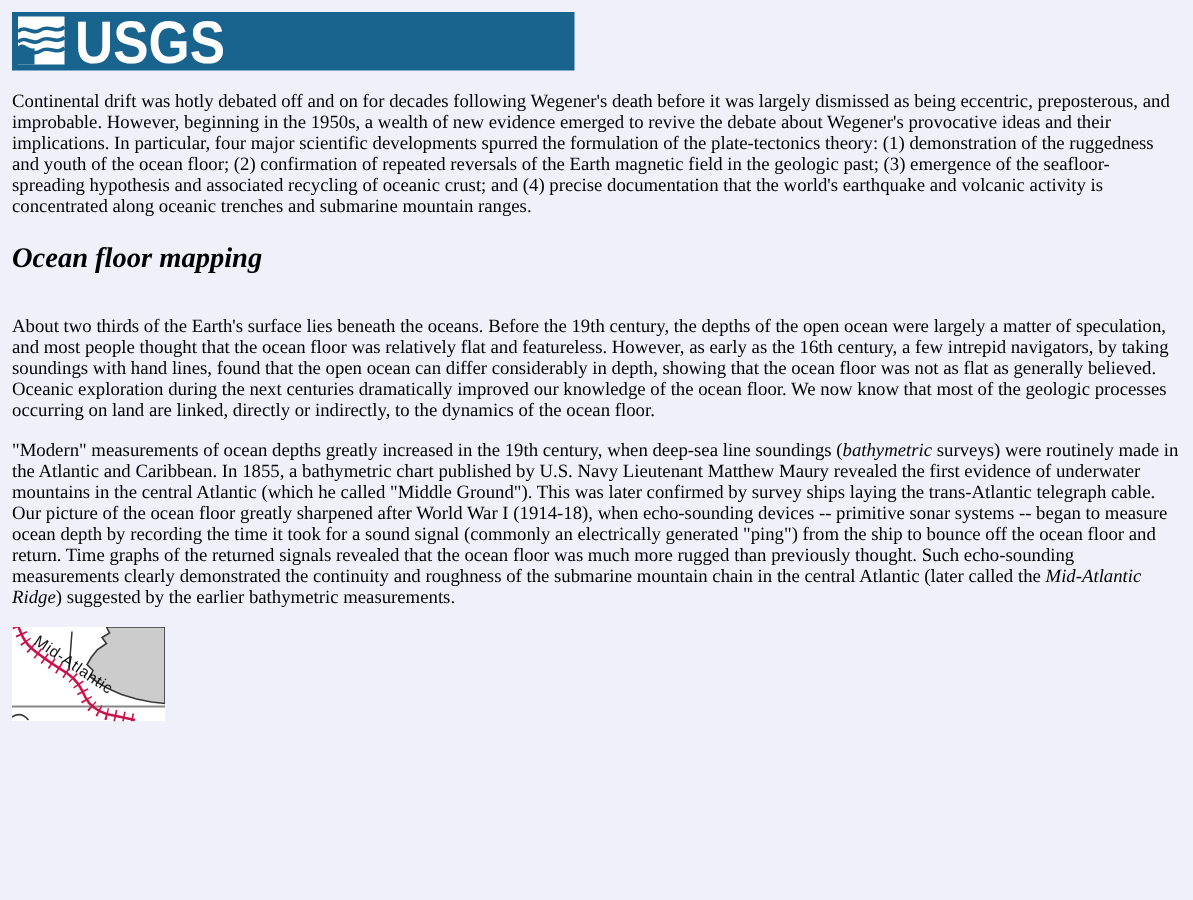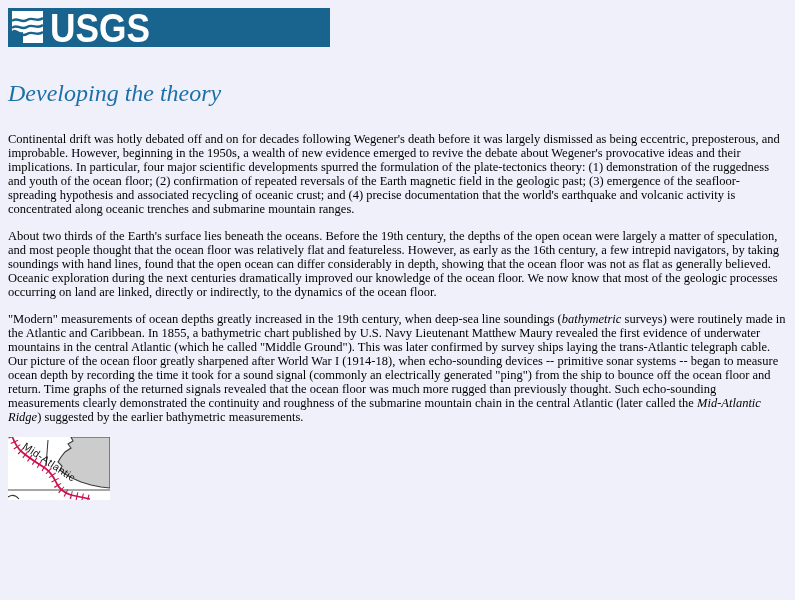--- a/index.html
+++ b/index.html
@@ -11,21 +11,21 @@
     height: 600px;
     overflow: hidden;
     background: #F0F0FB;
     font-family: "Liberation Serif", serif;
     color: #000000;
   }
   .page {
     padding: 8px;
   }
   .banner {
-    width: 322px;
+    width: 375px;
     height: 39px;
     background: #19648F;
     position: relative;
   }
   .banner svg { display: block; }
   h1.page-title {
     font-family: "Liberation Serif", serif;
     font-style: italic;
     font-weight: normal;
     font-size: 24px;
@@ -69,24 +69,24 @@
         <rect x="4" y="3" width="31" height="32" fill="#FFFFFF"></rect>
         <path d="M4,13 C9,8 13,16 19,12 C25,8 29,15 35,10" fill="none" stroke="#19648F" stroke-width="2.4"></path>
         <path d="M4,20 C9,15 13,23 19,19 C25,15 29,22 35,17" fill="none" stroke="#19648F" stroke-width="2.4"></path>
         <path d="M4,27 C9,22 13,30 19,26 C25,22 29,29 35,24" fill="none" stroke="#19648F" stroke-width="2.4"></path>
         <path d="M4,23 C8,19 11,26 15,24 L15,35 L4,35 Z" fill="#19648F"></path>
       </g>
       <text x="42" y="34" font-family="Liberation Sans, sans-serif" font-weight="bold" font-size="40" fill="#FFFFFF" textLength="100" lengthAdjust="spacingAndGlyphs">USGS</text>
     </svg>
   </div>
 
-  <h1 class="page-title">Developing the theory</h1>
 
   <p class="body-text"><span>Continental drift was hotly debated off and on for decades following Wegener's death before it was largely dismissed as being eccentric, preposterous, and improbable. However, beginning in the 1950s, a wealth of new evidence emerged to revive the debate about Wegener's provocative ideas and their implications. In particular, four major scientific developments spurred the formulation of the plate-tectonics theory: (1) demonstration of the ruggedness and youth of the ocean floor; (2) confirmation of repeated reversals of the Earth magnetic field in the geologic past; (3) emergence of the seafloor-spreading hypothesis and associated recycling of oceanic crust; and (4) precise documentation that the world's earthquake and volcanic activity is concentrated along oceanic trenches and submarine mountain ranges.</span></p>
 
+  <h2 class="section-title">Ocean floor mapping</h2>
 
   <p class="body-text"><span>About two thirds of the Earth's surface lies beneath the oceans. Before the 19th century, the depths of the open ocean were largely a matter of speculation, and most people thought that the ocean floor was relatively flat and featureless. However, as early as the 16th century, a few intrepid navigators, by taking soundings with hand lines, found that the open ocean can differ considerably in depth, showing that the ocean floor was not as flat as generally believed. Oceanic exploration during the next centuries dramatically improved our knowledge of the ocean floor. We now know that most of the geologic processes occurring on land are linked, directly or indirectly, to the dynamics of the ocean floor.</span></p>
 
   <p class="body-text"><span>"Modern" measurements of ocean depths greatly increased in the 19th century, when deep-sea line soundings (</span><i>bathymetric</i><span> surveys) were routinely made in the Atlantic and Caribbean. In 1855, a bathymetric chart published by U.S. Navy Lieutenant Matthew Maury revealed the first evidence of underwater mountains in the central Atlantic (which he called "Middle Ground"). This was later confirmed by survey ships laying the trans-Atlantic telegraph cable. Our picture of the ocean floor greatly sharpened after World War I (1914-18), when echo-sounding devices -- primitive sonar systems -- began to measure ocean depth by recording the time it took for a sound signal (commonly an electrically generated "ping") from the ship to bounce off the ocean floor and return. Time graphs of the returned signals revealed that the ocean floor was much more rugged than previously thought. Such echo-sounding measurements clearly demonstrated the continuity and roughness of the submarine mountain chain in the central Atlantic (later called the </span><i>Mid-Atlantic Ridge</i><span>) suggested by the earlier bathymetric measurements.</span></p>
 
   <a class="map-figure">
     <svg width="102" height="63" viewBox="0 0 102 63" xmlns="http://www.w3.org/2000/svg">
 
       <rect x="0" y="0" width="102" height="63" fill="#FFFFFF"></rect>
 

